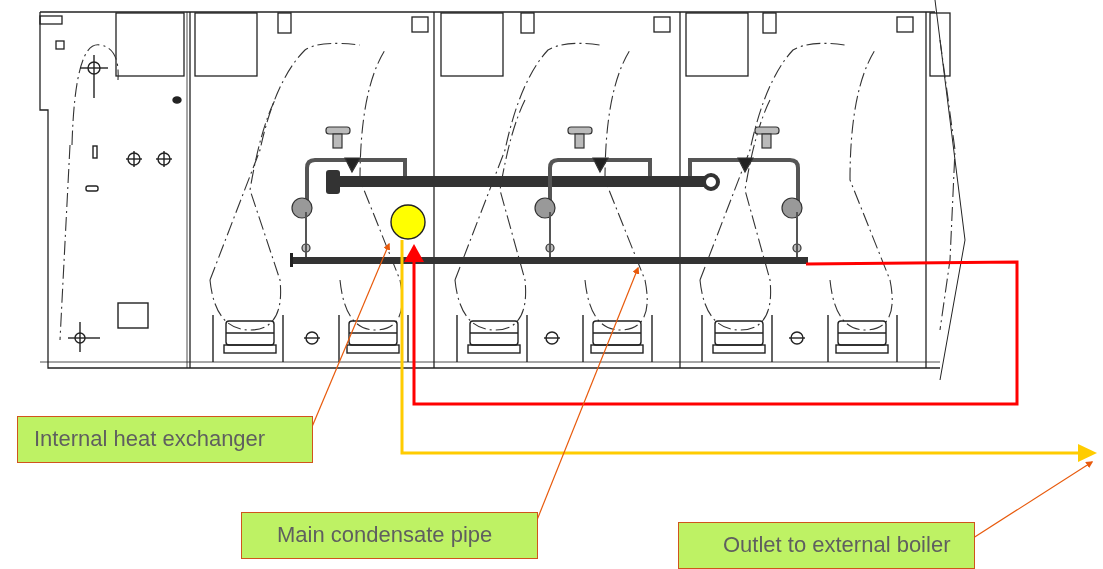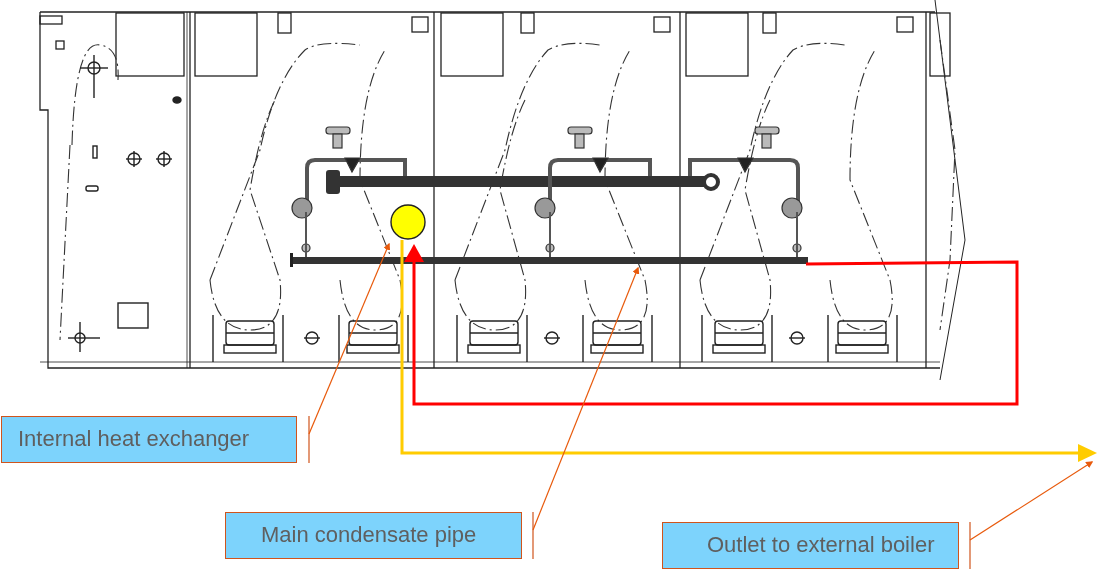--- a/index.html
+++ b/index.html
@@ -1,21 +1,22 @@
 <!DOCTYPE html>
 <html><head>
 <meta charset="utf-8">
 <style>
   html, body { margin: 0; padding: 0; background: #ffffff; }
   body { width: 1103px; height: 569px; position: relative; overflow: hidden; font-family: "Liberation Sans", sans-serif; }
   #diagram { position: absolute; left: 0; top: 0; }
   .callout-box {
-    position: absolute; border: 1.4px solid #d0541c; background: #7dd3fc;
+    position: absolute; border: 1.4px solid #d0541c; background: #bef264;
     color: #5f5f5f; font-size: 22px; line-height: 44px; padding: 0 16px; box-sizing: border-box;
     white-space: nowrap;
+    margin-left: 16px;
   }
   #lbl-hx { left: 1px; top: 416px; width: 296px; height: 47px; }
   #lbl-cond { left: 225px; top: 512px; width: 297px; height: 47px; padding-left: 35px; }
   #lbl-out { left: 662px; top: 522px; width: 297px; height: 47px; padding-left: 44px; }
 </style>
 </head>
 <body>
 
 <svg id="diagram" width="1103" height="569" viewBox="0 0 1103 569" xmlns="http://www.w3.org/2000/svg">
   <defs>

